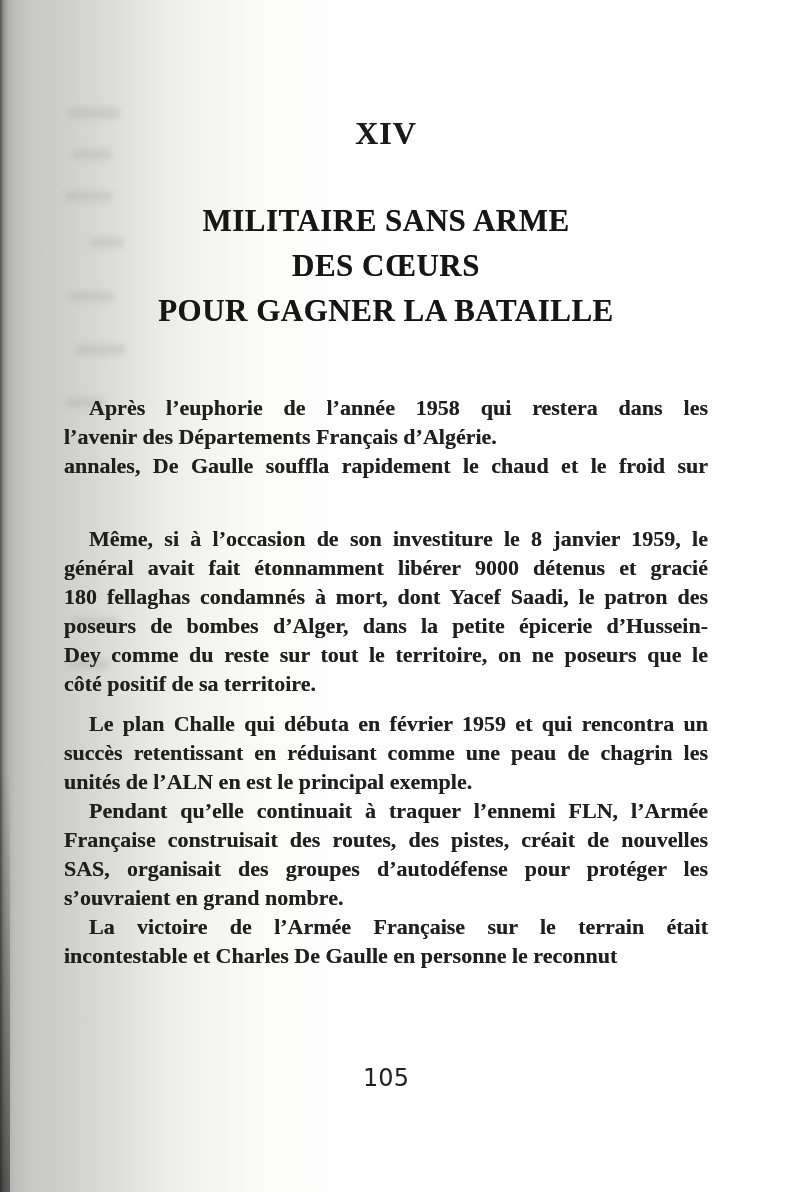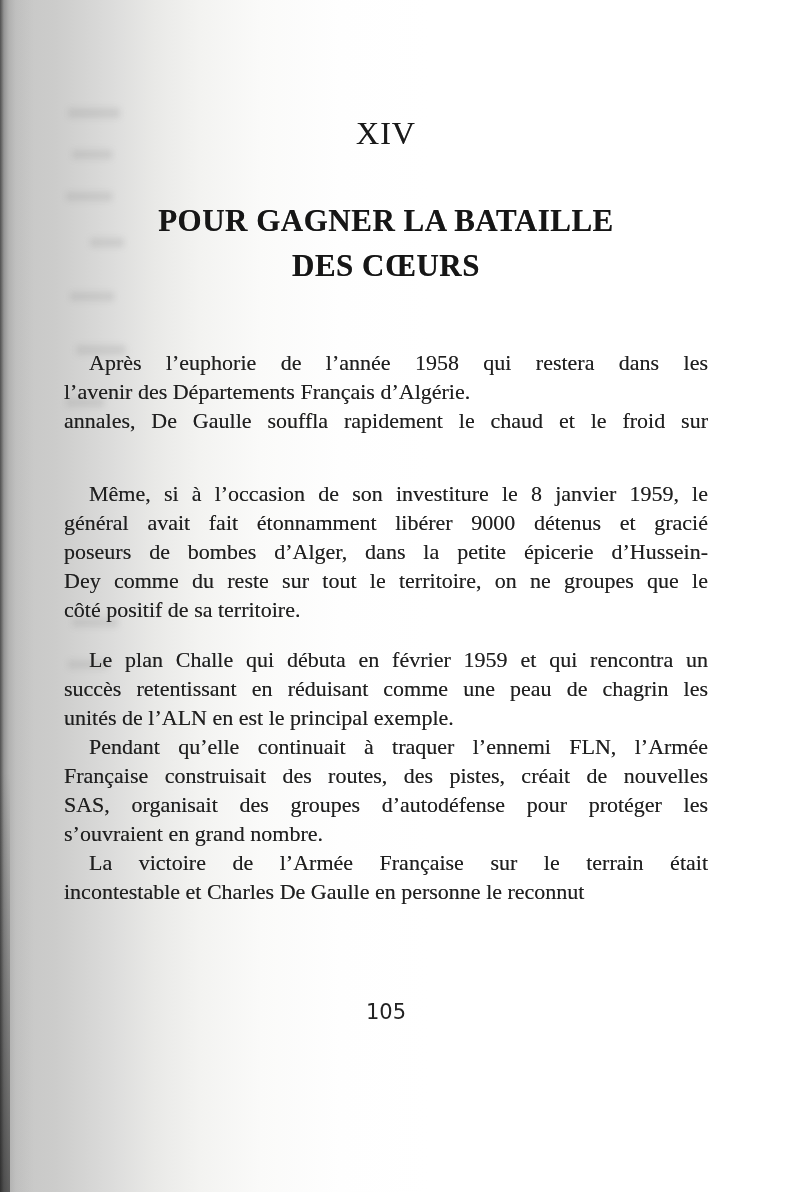--- a/index.html
+++ b/index.html
@@ -59,64 +59,65 @@
   .content {
     position: absolute;
     left: 64px;
     top: 0;
     width: 644px;
   }
   .chapter-number {
     margin-top: 114px;
     text-align: center;
     font-size: 32px;
-    font-weight: normal;
+    font-weight: bold;
     line-height: 38px;
     letter-spacing: 1px;
     color: #1a1a1a;
     text-shadow: 0 0 0.5px rgba(0,0,0,0.55);
   }
   .chapter-title {
     margin-top: 46px;
   }
   .title-line {
     text-align: center;
     font-size: 31px;
     font-weight: bold;
     line-height: 45px;
     letter-spacing: 0.5px;
     color: #161616;
     text-shadow: 0 0 0.5px rgba(0,0,0,0.55);
   }
   .body-text {
     margin-top: 60px;
+    font-weight: bold;
   }
   .paragraph { }
   
   .body-text .paragraph:nth-child(2) { margin-top: 44px; }
-  .body-text .paragraph:nth-child(3) { margin-top: 21px; }
+  .body-text .paragraph:nth-child(3) { margin-top: 11px; }
   .line {
     font-size: 22px;
     line-height: 29px;
     height: 29px;
     white-space: nowrap;
     text-align: justify;
     text-align-last: justify;
     text-shadow: 0 0 0.4px rgba(0,0,0,0.5);
   }
   .line.first { padding-left: 25px; }
   .line.last {
     text-align-last: left;
     white-space: normal;
   }
   .page-number {
     margin-top: 94px;
     text-align: center;
     font-family: "DejaVu Sans", sans-serif;
-    font-size: 21px;
+    font-size: 24px;
     color: #222222;
   }
 </style>
 </head>
 <body>
 
 <div class="page">
   <div class="spine"></div>
   <div class="spine-bottom"></div>
 
@@ -127,35 +128,37 @@
   <div class="ghost" style="left:70px; top:292px;  width:44px; height:9px;"></div>
   <div class="ghost" style="left:76px; top:345px;  width:50px; height:10px;"></div>
   <div class="ghost" style="left:66px; top:398px;  width:38px; height:9px;"></div>
   <div class="ghost" style="left:72px; top:618px;  width:46px; height:9px;"></div>
   <div class="ghost" style="left:68px; top:660px;  width:40px; height:9px;"></div>
 
   <div class="content">
     <div class="chapter-number">XIV</div>
 
     <div class="chapter-title">
+      <div class="title-line">MILITAIRE SANS ARME</div>
+      <div class="title-line">DES CŒURS</div>
       <div class="title-line">POUR GAGNER LA BATAILLE</div>
-      <div class="title-line">DES CŒURS</div>
     </div>
 
     <div class="body-text">
         <div class="paragraph">
           <div class="line first">Après l’euphorie de l’année 1958 qui restera dans les</div>
           <div class="line last">l’avenir des Départements Français d’Algérie.</div>
           <div class="line">annales, De Gaulle souffla rapidement le chaud et le froid sur</div>
         </div>
         <div class="paragraph">
           <div class="line first">Même, si à l’occasion de son investiture le 8 janvier 1959, le</div>
           <div class="line">général avait fait étonnamment libérer 9000 détenus et gracié</div>
+          <div class="line">180 fellaghas condamnés à mort, dont Yacef Saadi, le patron des</div>
           <div class="line">poseurs de bombes d’Alger, dans la petite épicerie d’Hussein-</div>
-          <div class="line">Dey comme du reste sur tout le territoire, on ne groupes que le</div>
+          <div class="line">Dey comme du reste sur tout le territoire, on ne poseurs que le</div>
           <div class="line last">côté positif de sa territoire.</div>
         </div>
         <div class="paragraph">
           <div class="line first">Le plan Challe qui débuta en février 1959 et qui rencontra un</div>
           <div class="line">succès retentissant en réduisant comme une peau de chagrin les</div>
           <div class="line last">unités de l’ALN en est le principal exemple.</div>
         </div>
         <div class="paragraph">
           <div class="line first">Pendant qu’elle continuait à traquer l’ennemi FLN, l’Armée</div>
           <div class="line">Française construisait des routes, des pistes, créait de nouvelles</div>

